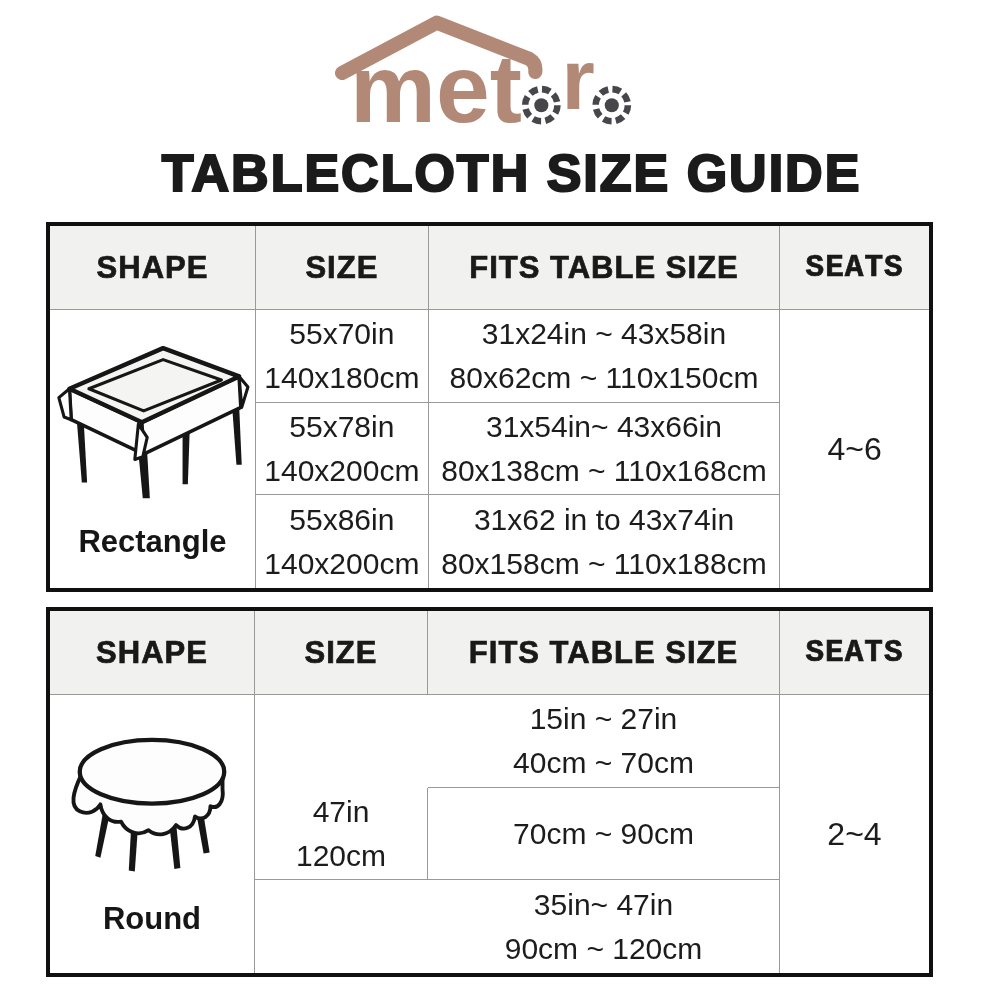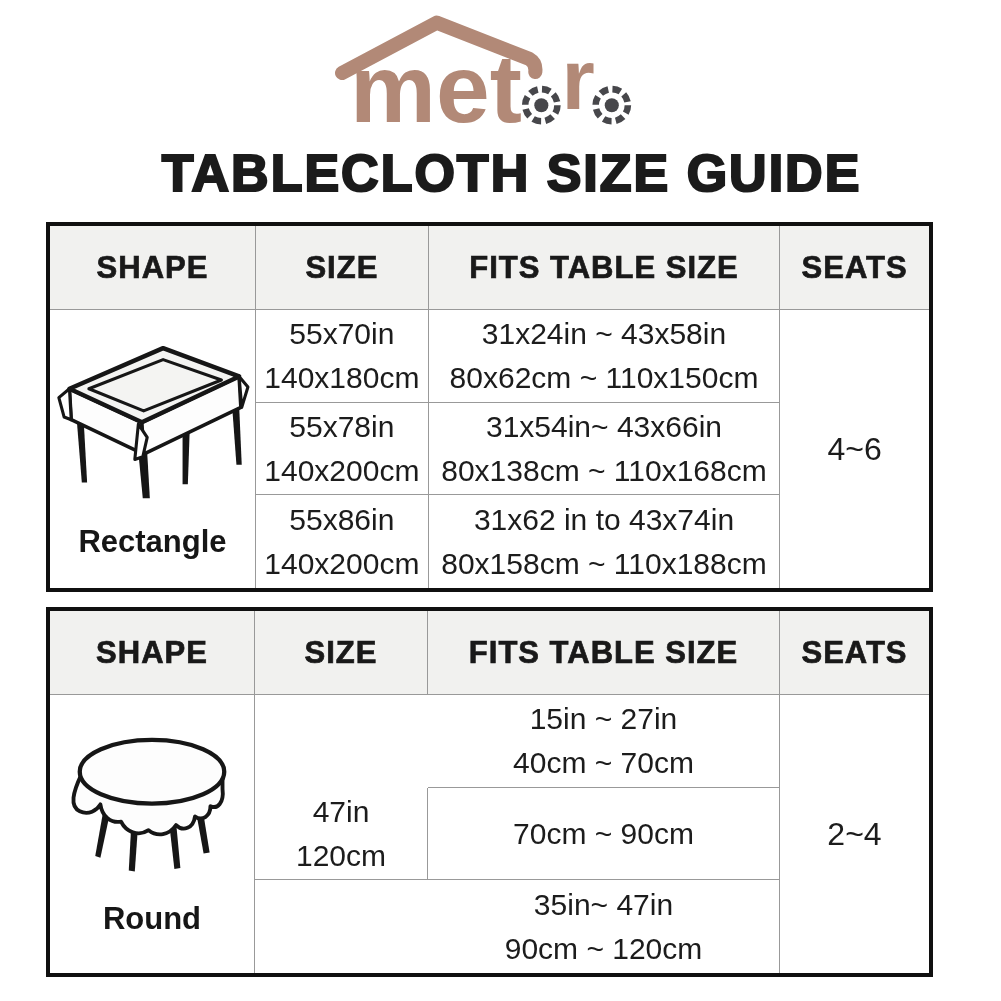--- a/index.html
+++ b/index.html
@@ -25,21 +25,21 @@
               background:#fff;box-sizing:border-box;}
   .size-table + .size-table{margin-top:15px;}
 
   .hcell{grid-row:1;background:var(--header-bg);border-bottom:1px solid var(--grid);
          display:flex;align-items:center;justify-content:center;
          font-size:31px;font-weight:bold;letter-spacing:1px;color:#191919;
          -webkit-text-stroke:0.7px #191919;}
   .hc1{grid-column:1;border-right:1px solid var(--grid);}
   .hc2{grid-column:2;border-right:1px solid var(--grid);}
   .hc3{grid-column:3;border-right:1px solid var(--grid);}
-  .hc4{grid-column:4;}
+  .hc4{grid-column:4;font-family:Liberation Mono, monospace;}
 
   .shape-cell{grid-column:1;grid-row:2/5;border-right:1px solid var(--grid);
               display:flex;flex-direction:column;align-items:center;justify-content:center;
               gap:20px;padding-bottom:4px;}
   .shape-label{font-size:31px;font-weight:bold;color:#161616;}
   .art-rect{width:205px;height:auto;}
   .art-round{width:172px;height:auto;}
 
   .cell{display:flex;flex-direction:column;justify-content:center;align-items:center;}
   .c-size{grid-column:2;border-right:1px solid var(--grid);}

